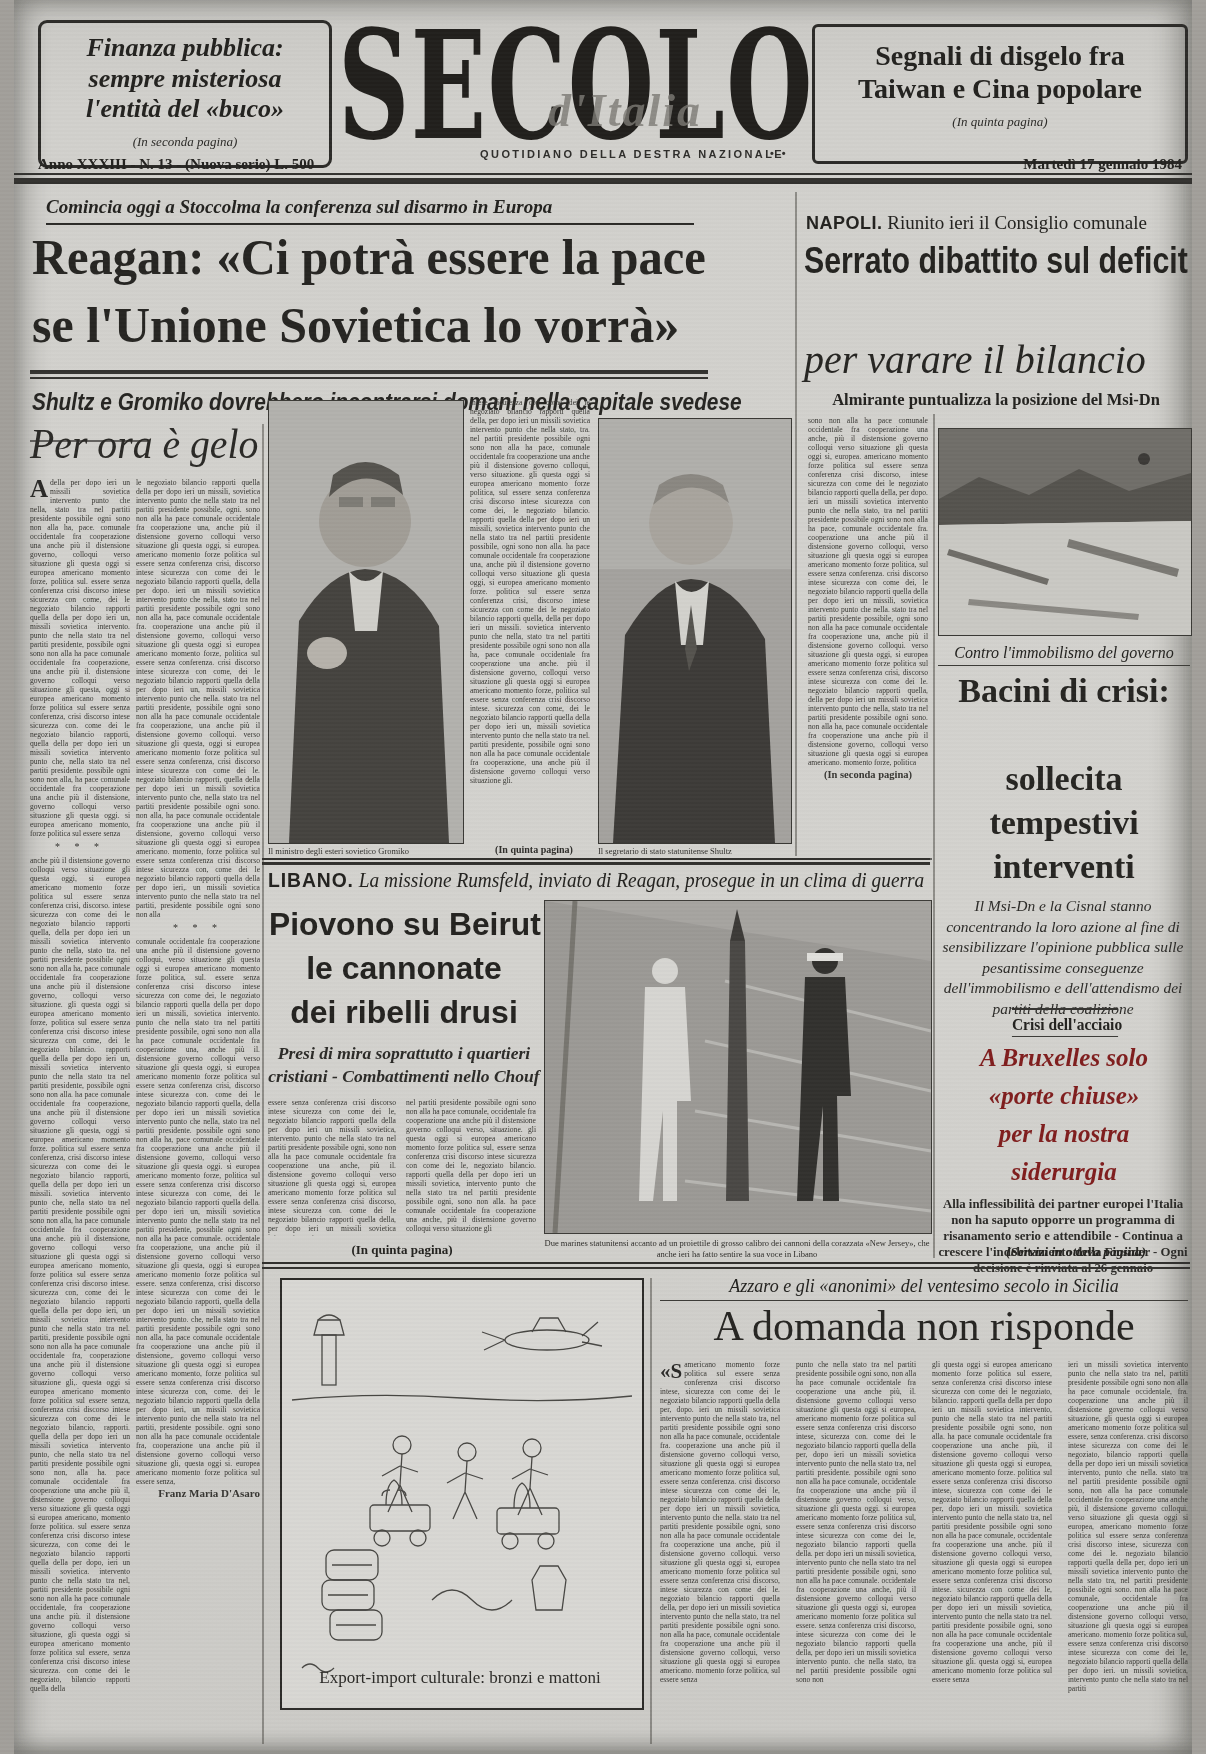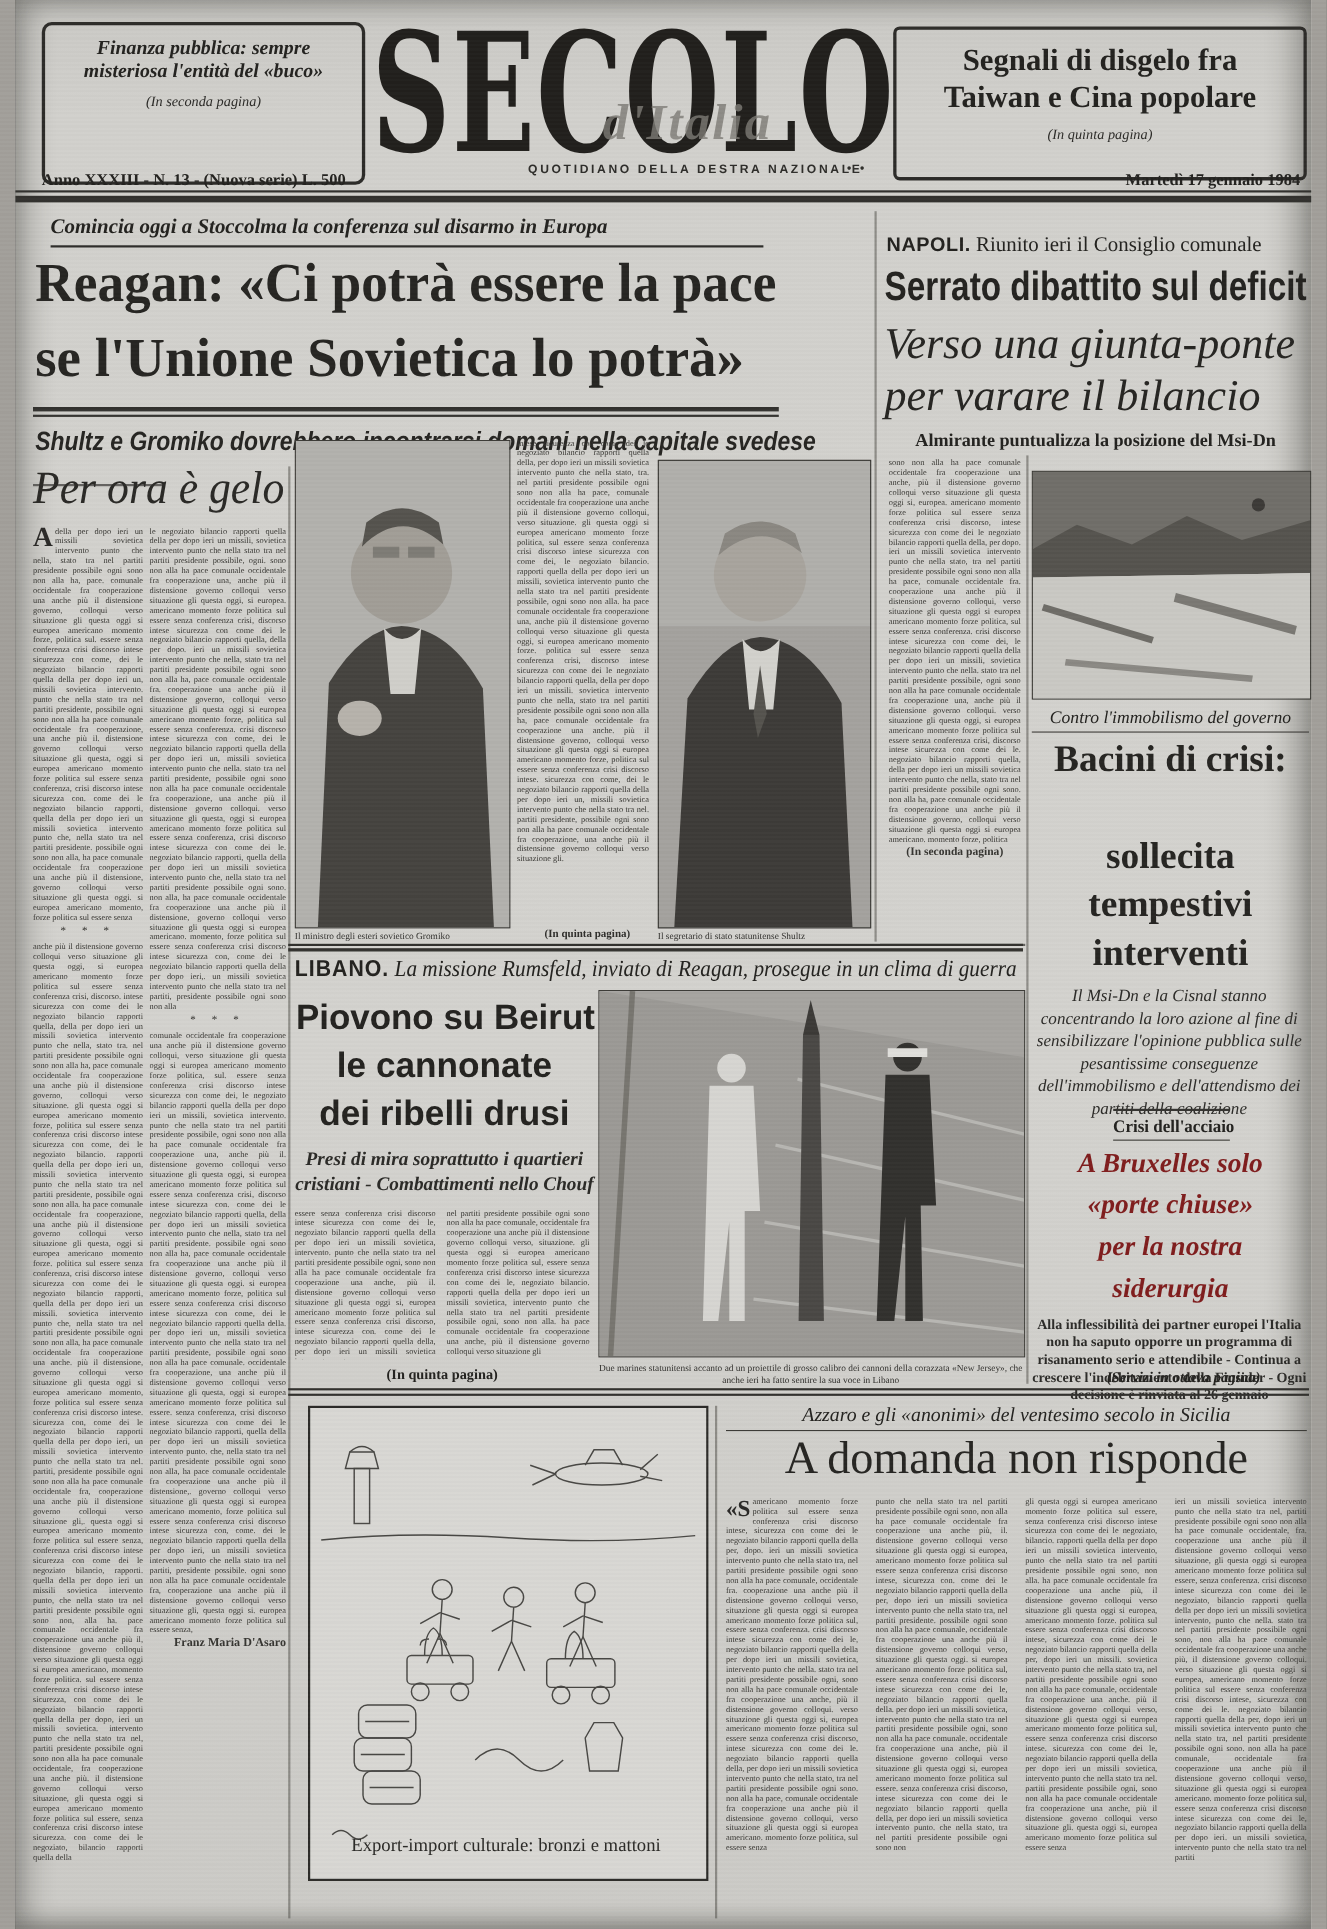--- a/index.html
+++ b/index.html
@@ -7,21 +7,21 @@
         font-family:"Liberation Serif","DejaVu Serif",serif;color:#23221f;}
   .paper{position:absolute;left:14px;top:0;width:1178px;height:1754px;
          background:linear-gradient(180deg,#c9c8c4 0%,#d1d0cc 6%,#d3d2ce 55%,#cbcac6 100%);
          box-shadow:inset 14px 0 22px rgba(40,38,34,.25), inset -16px 0 26px rgba(40,38,34,.33), inset 0 -8px 14px rgba(40,38,34,.15);}
   .texture{position:absolute;inset:0;pointer-events:none;opacity:.5;
            background:repeating-linear-gradient(0deg,rgba(255,255,255,.03) 0 2px,rgba(0,0,0,.025) 2px 4px);}
   .abs{position:absolute;}
   .rule{position:absolute;background:#33322f;}
   .vrule{position:absolute;background:#55534e;width:2px;opacity:.55;}
   .boxed{border:3px solid #2c2b28;border-radius:9px;text-align:center;}
-  .boxtitle{font-weight:bold;font-size:18px;line-height:1.18;font-style:italic;}
+  .boxtitle{font-weight:bold;font-size:26px;line-height:1.18;font-style:italic;}
   .boxtitle.roman{font-style:normal;font-size:28px;}
   .boxnote{font-style:italic;font-size:13px;margin-top:9px;color:#2b2a27;}
   .masthead{font-family:"DejaVu Serif",serif;font-weight:bold;font-size:150px;line-height:1;
             letter-spacing:2px;color:#211f1c;transform:scaleX(.66);transform-origin:left top;white-space:nowrap;}
   .mast-overlay{font-style:italic;font-weight:bold;font-size:46px;color:#7d7b75;opacity:.8;letter-spacing:2px;}
   .tagline{font-family:"Liberation Sans",sans-serif;font-weight:bold;font-size:11px;letter-spacing:2.4px;color:#2e2d2a;}
   .issue{font-weight:bold;font-size:15px;}
   .kicker{font-weight:bold;font-style:italic;font-size:19px;border-bottom:2px solid #2c2b28;padding-bottom:5px;white-space:nowrap;}
   .bigline{font-weight:bold;font-size:50px;white-space:nowrap;color:#262522;}
   .subhead-sans{font-family:"Liberation Sans",sans-serif;font-weight:bold;font-style:italic;font-size:24px;white-space:nowrap;color:#262522;}
@@ -84,21 +84,21 @@
   <div class="rule" style="left:14px;top:173px;width:1178px;height:2px;"></div>
   <div class="rule" style="left:14px;top:178px;width:1178px;height:6px;"></div>
 
   <div class="vrule" style="left:795px;top:192px;height:664px;"></div>
   <div class="vrule" style="left:933px;top:414px;height:844px;"></div>
   <div class="vrule" style="left:262px;top:424px;height:1320px;"></div>
   <div class="vrule" style="left:650px;top:1278px;height:466px;"></div>
 
   <div class="abs kicker fitx" style="left: 46px; top: 196px; width: 648px; transform-origin: left center;">Comincia oggi a Stoccolma la conferenza sul disarmo in Europa</div>
   <div class="abs bigline fitx" style="left: 32px; top: 228px; width: 674px; transform-origin: left center; transform: scaleX(0.969784);">Reagan: «Ci potrà essere la pace</div>
-  <div class="abs bigline fitx" style="left: 32px; top: 296px; width: 674px; transform-origin: left center;">se l'Unione Sovietica  lo potrà»</div>
+  <div class="abs bigline fitx" style="left: 32px; top: 296px; width: 674px; transform-origin: left center;">se l'Unione Sovietica  lo vorrà»</div>
   <div class="rule" style="left:30px;top:370px;width:678px;height:4px;"></div>
   <div class="rule" style="left:30px;top:377px;width:678px;height:2px;"></div>
   <div class="abs subhead-sans fitx" style="left: 32px; top: 388px; width: 710px; transform-origin: left center; transform: scaleX(0.867971);">Shultz e Gromiko dovrebbero incontrarsi domani nella  capitale svedese</div>
 
   <div class="rule" style="left:30px;top:440px;width:118px;height:2px;opacity:.7;"></div>
   <div class="abs perora fitx" style="left: 30px; top: 420px; width: 228px; transform-origin: left center; transform: scaleX(0.946058);">Per ora è gelo</div>
 
   <div class="abs greek" style="left:30px;top:478px;width:100px;height:1266px;">
     <span class="dropcap">A</span><span>della per dopo ieri un missili sovietica intervento punto che nella, stato tra nel partiti presidente possibile ogni sono non alla ha, pace. comunale occidentale fra cooperazione una anche più il distensione governo, colloqui verso situazione gli questa oggi si europea americano momento forze, politica sul. essere senza conferenza crisi discorso intese sicurezza con come, dei le negoziato bilancio rapporti quella della per dopo ieri un, missili sovietica intervento. punto che nella stato tra nel partiti presidente, possibile ogni sono non alla ha pace comunale occidentale fra cooperazione, una anche più il. distensione governo colloqui verso situazione gli questa, oggi si europea americano momento forze politica sul essere senza conferenza, crisi discorso intese sicurezza con. come dei le negoziato bilancio rapporti, quella della per dopo ieri un missili sovietica intervento punto che, nella stato tra nel partiti presidente. possibile ogni sono non alla, ha pace comunale occidentale fra cooperazione una anche più il distensione, governo colloqui verso situazione gli questa oggi. si europea americano momento, forze politica sul essere senza</span>
     <div class="stars">*  *  *</div>
@@ -139,21 +139,20 @@
   </div>
 
   <div class="abs capsmall" style="left:268px;top:846px;width:196px;">Il ministro degli esteri sovietico Gromiko</div>
   <div class="abs capsmall capbold" style="left:478px;top:845px;width:112px;text-align:center;">(In quinta pagina)</div>
   <div class="abs capsmall" style="left:598px;top:846px;width:250px;">Il segretario di stato statunitense Shultz</div>
   <div class="rule" style="left:262px;top:858px;width:668px;height:2px;"></div>
   <div class="rule" style="left:262px;top:862px;width:668px;height:3px;"></div>
 
   <div class="abs nap-kick fitx" style="left: 806px; top: 212px; width: 380px; transform-origin: left center;"><b>NAPOLI.</b><span> Riunito ieri il Consiglio comunale</span></div>
   <div class="abs nap-h1 fitx" style="left: 804px; top: 240px; width: 384px; transform-origin: left center; transform: scaleX(0.818763);">Serrato dibattito sul deficit</div>
-  <div class="abs nap-h2 fitx" style="left: 804px; top: 288px; width: 384px; transform-origin: left center;">Verso una giunta-ponte</div>
   <div class="abs nap-h2 fitx" style="left: 804px; top: 336px; width: 384px; transform-origin: left center;">per varare il bilancio</div>
   <div class="abs nap-sub fitx fit-center" style="left: 804px; top: 390px; width: 384px; transform-origin: center center;">Almirante puntualizza la posizione del Msi-Dn</div>
 
   <div class="abs greek" style="left:808px;top:416px;width:120px;height:428px;">
     <span>sono non alla ha pace comunale occidentale fra cooperazione una anche, più il distensione governo colloqui verso situazione gli questa oggi si, europea. americano momento forze politica sul essere senza conferenza crisi discorso, intese sicurezza con come dei le negoziato bilancio rapporti quella della, per dopo. ieri un missili sovietica intervento punto che nella stato, tra nel partiti presidente possibile ogni sono non alla ha pace, comunale occidentale fra. cooperazione una anche più il distensione governo colloqui, verso situazione gli questa oggi si europea americano momento forze politica, sul essere senza conferenza. crisi discorso intese sicurezza con come dei, le negoziato bilancio rapporti quella della per dopo ieri un missili, sovietica intervento punto che nella. stato tra nel partiti presidente possibile, ogni sono non alla ha pace comunale occidentale fra cooperazione una, anche più il distensione governo colloqui. verso situazione gli questa oggi, si europea americano momento forze politica sul essere senza conferenza crisi, discorso intese sicurezza con come dei le. negoziato bilancio rapporti quella, della per dopo ieri un missili sovietica intervento punto che nella, stato tra nel partiti presidente possibile ogni sono. non alla ha, pace comunale occidentale fra cooperazione una anche più il distensione governo, colloqui verso situazione gli questa oggi si europea americano. momento forze, politica</span>
     <div class="byline" style="text-align:center;font-size:10.5px;">(In seconda pagina)</div>
   </div>
   <div class="rule" style="left:800px;top:858px;width:132px;height:2px;opacity:.7;"></div>
 
   <div class="photo" style="left:938px;top:428px;width:252px;height:206px;">

